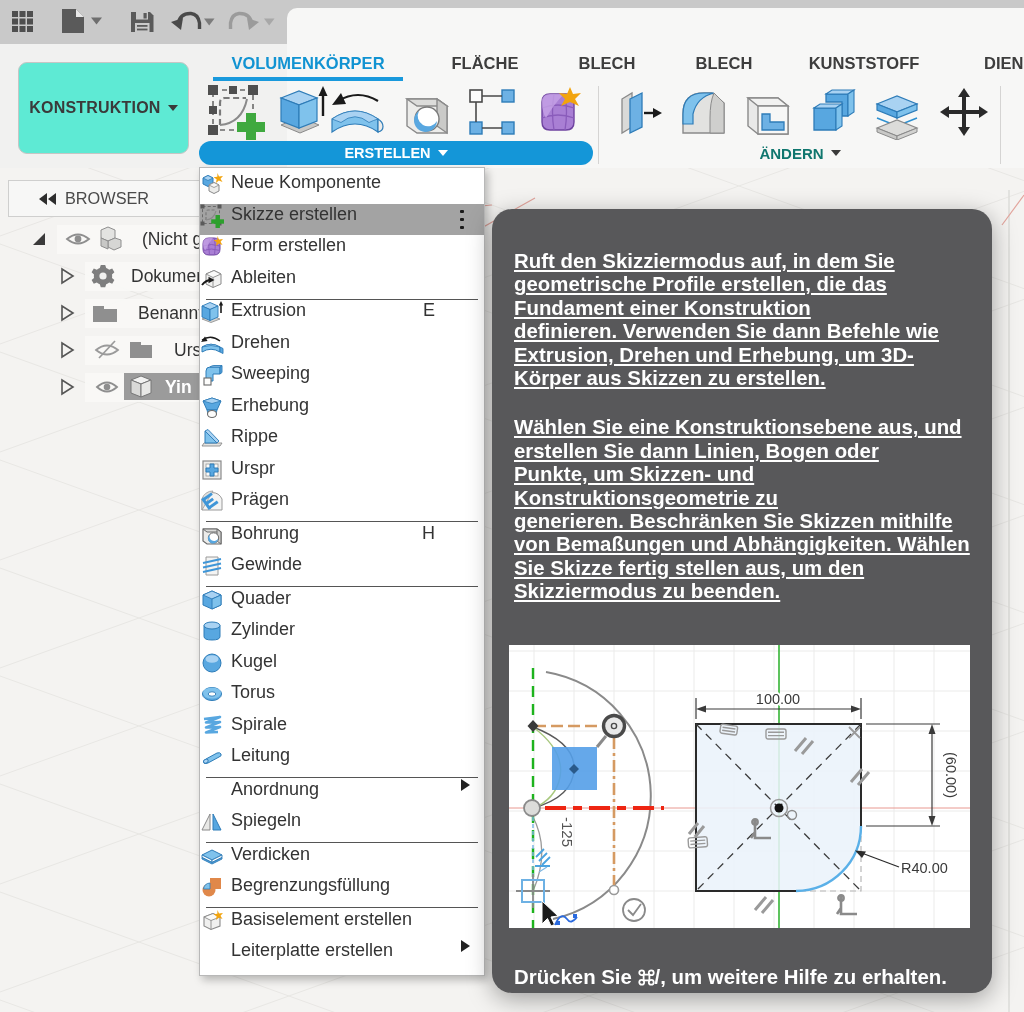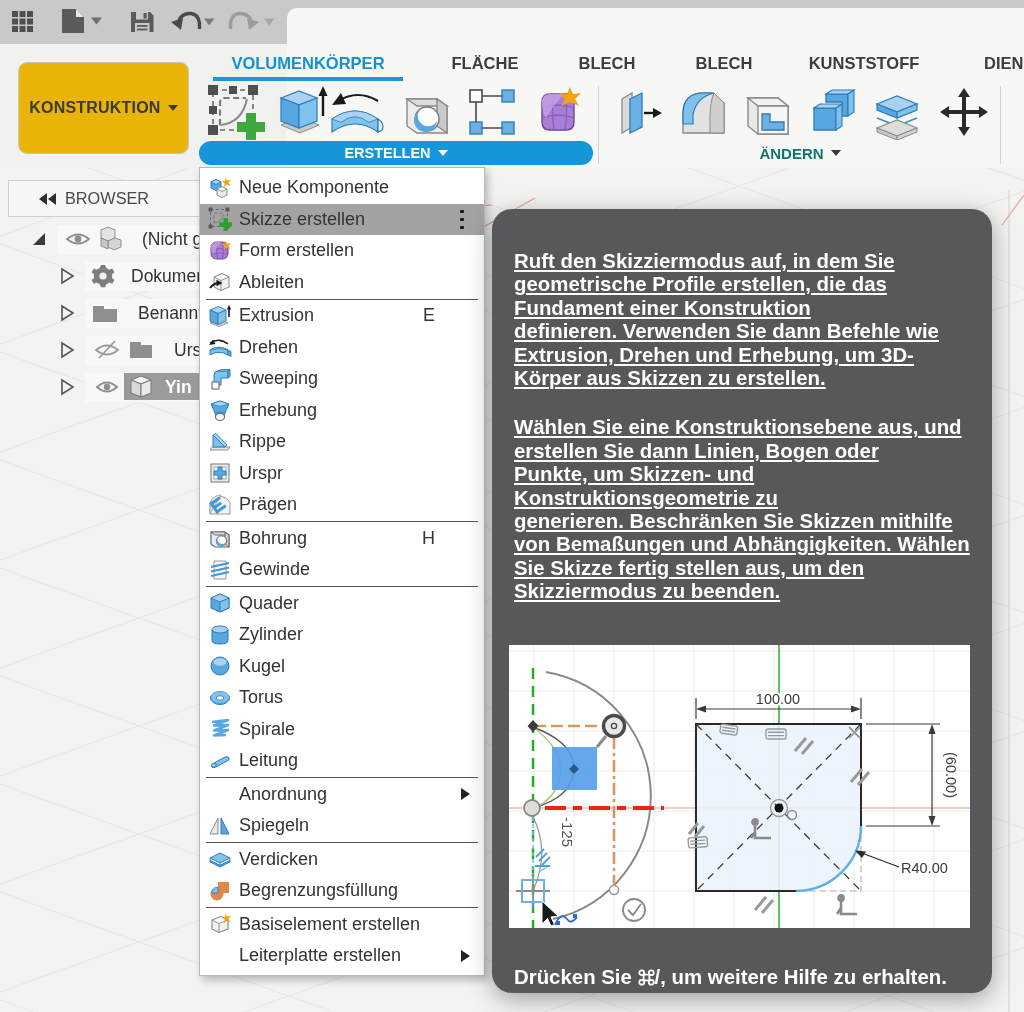--- a/index.html
+++ b/index.html
@@ -3,34 +3,34 @@
 <style>
 html,body{margin:0;padding:0;}
 body{width:1024px;height:1012px;overflow:hidden;position:relative;
   font-family:"Liberation Sans",sans-serif;background:#f4f3f1;}
 .abs{position:absolute;}
 
 #topbar{left:0;top:0;width:1024px;height:44px;background:#c9c9c9;}
 #sheet{left:287px;top:8px;width:737px;height:160px;background:#f7f7f6;border-radius:10px 0 0 0;}
 #leftzone{left:0;top:44px;width:287px;height:124px;background:#f1f1f0;}
 #canvas{left:0;top:168px;width:1024px;height:844px;background:#f4f3f1;}
-#konstr{left:18px;top:62px;width:169px;height:90px;background:#eab308;border:1px solid #c6c6c5;border-radius:9px;
+#konstr{left:18px;top:62px;width:169px;height:90px;background:#5eead4;border:1px solid #c6c6c5;border-radius:9px;
  display:flex;align-items:center;justify-content:center;font-weight:bold;font-size:16px;color:#3a3a3a;letter-spacing:0.2px;}
 .tab{top:54px;font-size:16.5px;font-weight:bold;color:#3d3d3d;white-space:nowrap;}
 #tabline{left:213px;top:77px;width:190px;height:4px;background:#1999dc;}
 .caret{display:inline-block;width:0;height:0;border-left:5px solid transparent;border-right:5px solid transparent;border-top:6px solid #3a3a3a;margin-left:7px;vertical-align:2px;}
 #erstbar{left:199px;top:141px;width:394px;height:24px;background:#1496d8;color:#fff;font-weight:bold;font-size:14.5px;display:flex;align-items:center;justify-content:center;border-radius:12px;}
 #aendern{left:690px;top:141px;width:220px;height:24px;color:#0f766e;font-weight:bold;font-size:15px;display:flex;align-items:center;justify-content:center;}
 .vdiv{width:1px;background:#d5d4d3;top:86px;height:78px;}
 
 #bheader{left:8px;top:180px;width:192px;height:37px;background:#f7f7f6;border:1px solid #cfcfce;box-sizing:border-box;
  display:flex;align-items:center;color:#4a4a4a;font-size:16.3px;padding-left:23px;}
 
 #menu{left:199px;top:167px;width:286px;padding:4px 0 3px;box-sizing:border-box;background:#fff;border:1px solid #b8b8b8;box-sizing:border-box;box-shadow:3px 4px 8px rgba(0,0,0,0.25);}
-.mi{height:31.5px;display:flex;align-items:center;font-size:18px;color:#333;padding-left:8px;position:relative;}
+.mi{height:31.5px;display:flex;align-items:flex-start;font-size:18px;color:#333;padding-left:0;position:relative;}
 .mi .lbl{margin-left:7px;}
 .mi svg{flex:0 0 auto;}
 .msep{height:2px;display:flex;align-items:center;}
 .msep div{height:1px;background:#555;width:100%;margin:0 6px;}
 .mhl{background:#a3a3a3;}
 .sc{position:absolute;right:49px;font-size:18px;color:#333;}
 .subarr{position:absolute;right:14px;width:0;height:0;border-top:6px solid transparent;border-bottom:6px solid transparent;border-left:9px solid #222;}
 .noicon{padding-left:31px;}
 
 #tip{left:492px;top:209px;width:500px;height:784px;background:#58585a;border-radius:20px;box-shadow:0 6px 24px rgba(0,0,0,0.35);}

